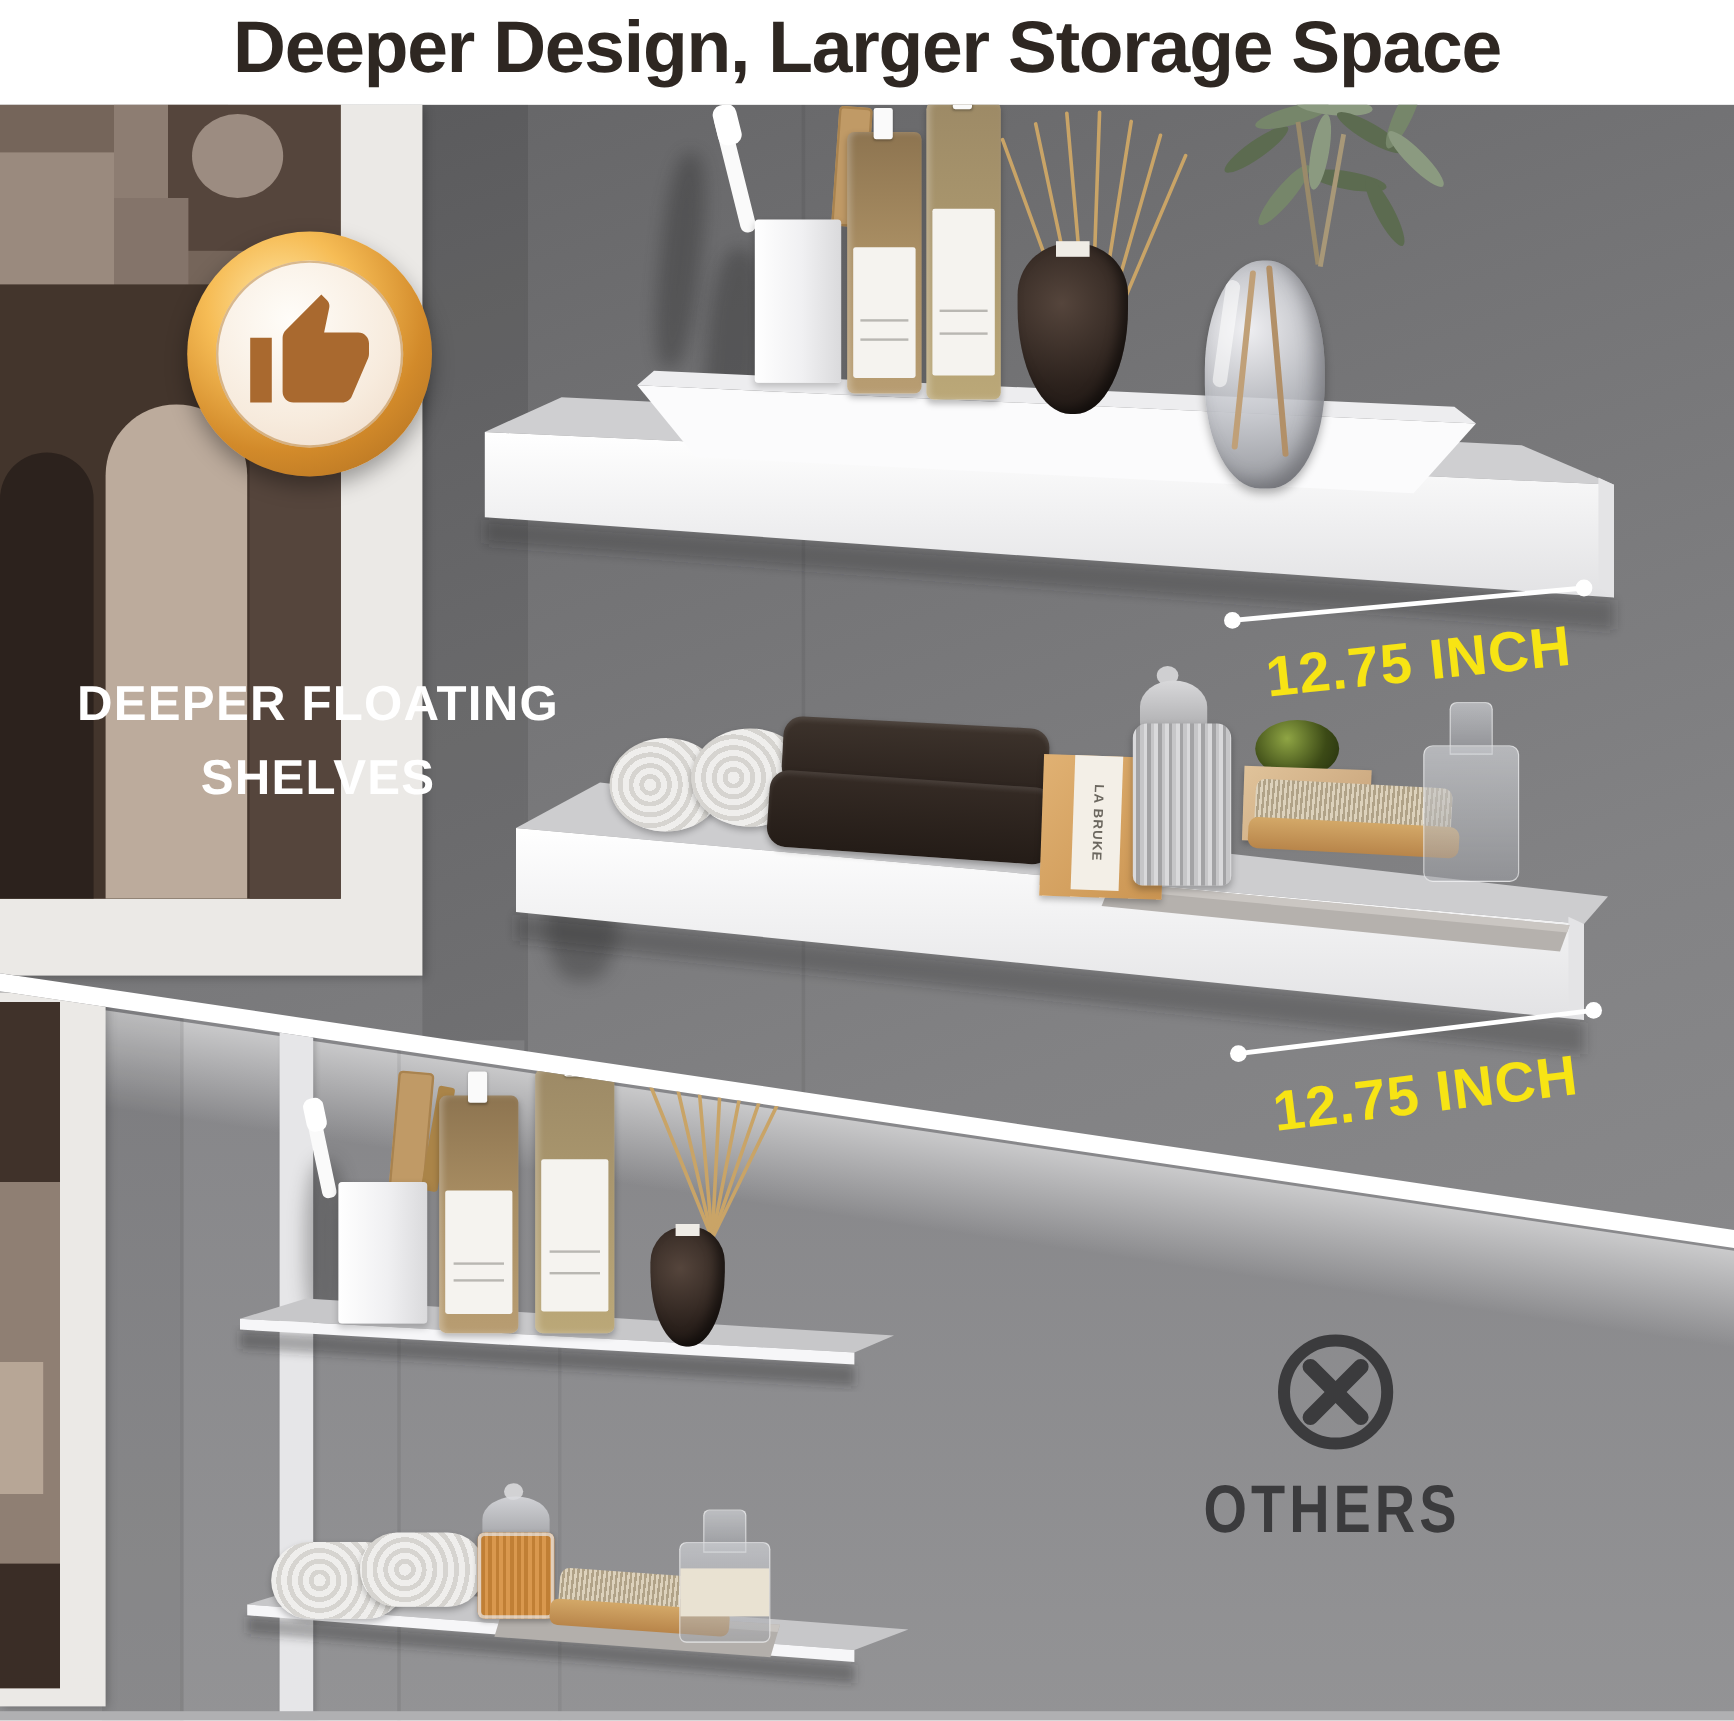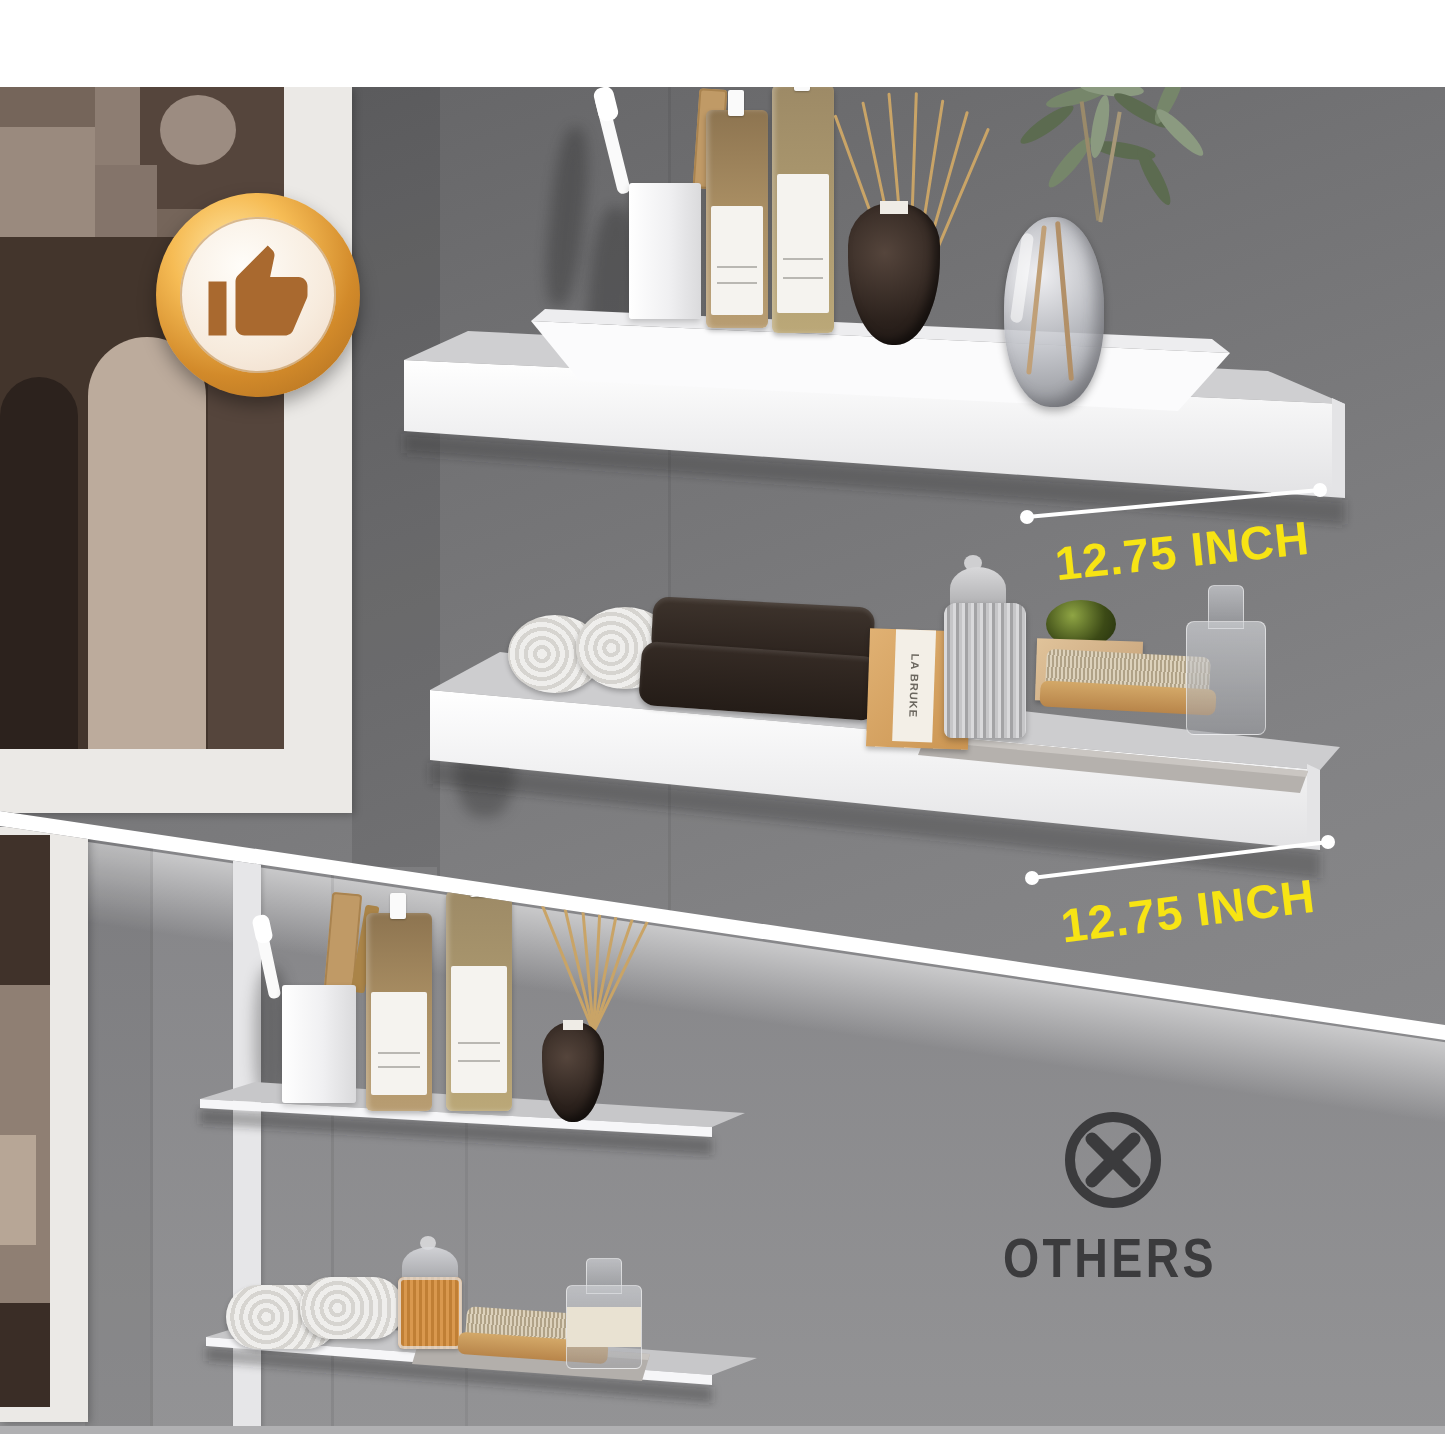--- a/index.html
+++ b/index.html
@@ -70,20 +70,23 @@
   .soap-box{background:linear-gradient(to bottom right,#e0b173 0%,#cb9552 100%);box-shadow:0 3px 5px rgba(0,0,0,0.25);}
   .soap-label{position:absolute;background:#f3efe7;display:flex;align-items:center;justify-content:center;overflow:hidden;}
   .soap-label span{transform:rotate(90deg);font-size:11px;font-weight:700;letter-spacing:1px;color:#6b675f;white-space:nowrap;}
   .streak{background:linear-gradient(to bottom,rgba(255,255,255,0.55),rgba(255,255,255,0));transform-origin:left top;}
 </style>
 </head>
 <body>
 
 <div id="stage">
 
+  <div id="header">
+    <div id="title">Deeper Design, Larger Storage Space</div>
+  </div>
 
   <div id="photo-area">
 
     <div class="photo" id="photo-ours">
       <div class="abs" id="wall-ours"></div>
       <div class="abs dark-strip" style="left:352px;top:0;width:85px;height:780px;"></div>
       <div class="abs seam" style="left:437px;top:0;height:800px;"></div>
       <div class="abs seam" style="left:668px;top:0;height:830px;opacity:.6;"></div>
 
       <div class="abs art-frame" style="left:0;top:0;width:352px;height:726px;">
@@ -213,20 +216,21 @@
       <div class="item glass" style="left:1186px;top:534px;width:78px;height:112px;border-radius:8px;"></div>
 
       <div class="abs" id="badge" style="left:156px;top:106px;width:204px;height:204px;">
         <div id="badge-inner">
           <svg width="108" height="108" viewBox="0 0 24 24">
             <path fill="#a9692f" d="M1 21h4V9H1v12zM23 10c0-1.1-.9-2-2-2h-6.31l.95-4.57.03-.32c0-.41-.17-.79-.44-1.06L14.17 1 7.58 7.59C7.22 7.95 7 8.45 7 9v10c0 1.1.9 2 2 2h9c.83 0 1.54-.5 1.84-1.22l3.02-7.05c.09-.23.14-.47.14-.73v-2z"></path>
           </svg>
         </div>
       </div>
 
+      <div class="abs white-heading" id="ours-subheading">DEEPER FLOATING SHELVES</div>
     </div>
 
     <div class="photo" id="photo-others">
       <div class="abs" id="wall-others"></div>
       <div class="abs streak" style="left:-20px;top:739px;width:1600px;height:80px;transform:rotate(8.4deg);"></div>
       <div class="abs dark-strip" style="left:85px;top:720px;width:65px;height:630px;opacity:.6;"></div>
       <div class="abs seam" style="left:150px;top:730px;height:620px;"></div>
       <div class="abs seam" style="left:331px;top:750px;height:600px;opacity:.7;"></div>
       <div class="abs seam" style="left:465px;top:770px;height:580px;opacity:.5;"></div>
       <div class="abs" style="left:233px;top:740px;width:28px;height:607px;background:#e6e6e8;box-shadow:2px 0 4px rgba(0,0,0,0.15);"></div>

